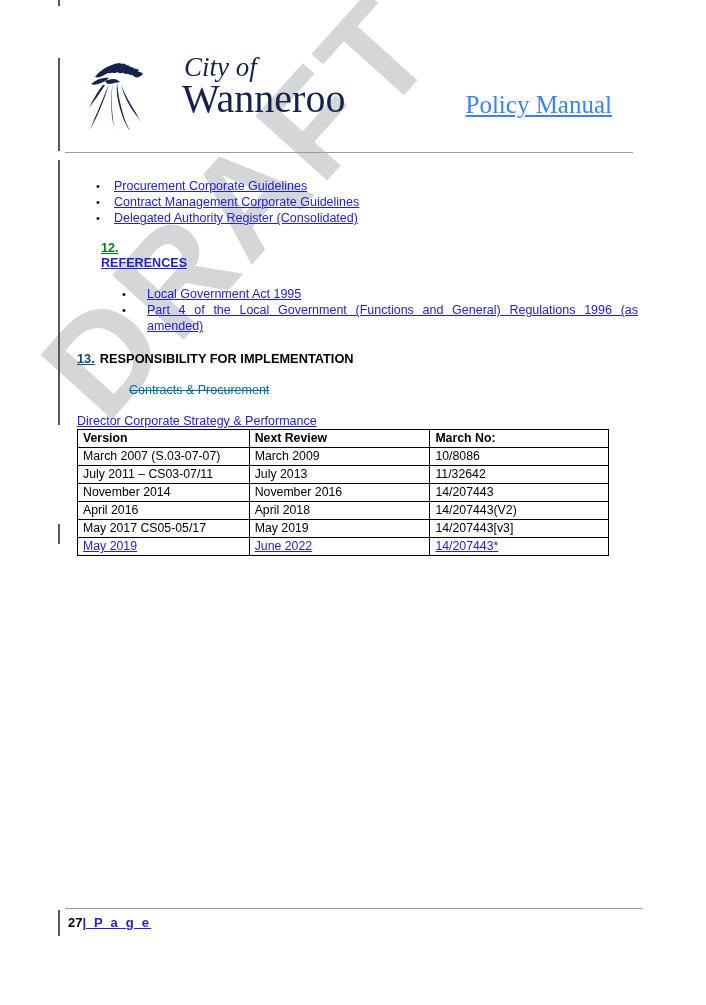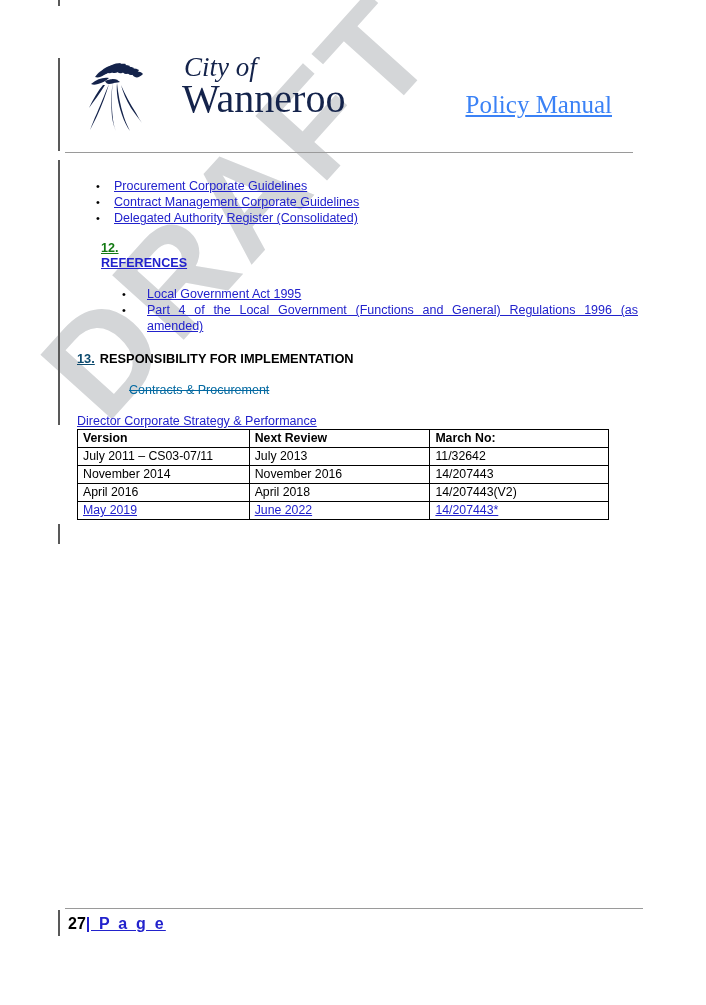--- a/index.html
+++ b/index.html
@@ -267,21 +267,21 @@
     left: 65px;
     top: 908px;
     width: 578px;
     height: 1px;
     background: #9a9a9a;
   }
   .footer {
     position: absolute;
     left: 68px;
     top: 915px;
-    font-size: 16px;
+    font-size: 13px;
     font-weight: bold;
     white-space: nowrap;
     text-align: center;
   }
   .footer .pagenum {
     color: #000;
   }
   .footer .pagelabel {
     color: #2222cc;
     text-decoration: underline;
@@ -387,33 +387,43 @@
       </colgroup>
       <thead>
         <tr>
           <th>Version</th>
           <th>Next Review</th>
           <th>March No:</th>
         </tr>
       </thead>
       <tbody>
         <tr>
+          <td>March 2007 (S.03-07-07)</td>
+          <td>March 2009</td>
+          <td>10/8086</td>
+        </tr>
+        <tr>
           <td>July 2011 – CS03-07/11</td>
           <td>July 2013</td>
           <td>11/32642</td>
         </tr>
         <tr>
           <td>November 2014</td>
           <td>November 2016</td>
           <td>14/207443</td>
         </tr>
         <tr>
           <td>April 2016</td>
           <td>April 2018</td>
           <td>14/207443(V2)</td>
+        </tr>
+        <tr>
+          <td>May 2017 CS05-05/17</td>
+          <td>May 2019</td>
+          <td>14/207443[v3]</td>
         </tr>
         <tr class="highlighted">
           <td><span>May 2019</span></td>
           <td><span>June 2022</span></td>
           <td><span>14/207443*</span></td>
         </tr>
       </tbody>
     </table>
 
     <div class="footer-rule"></div>

